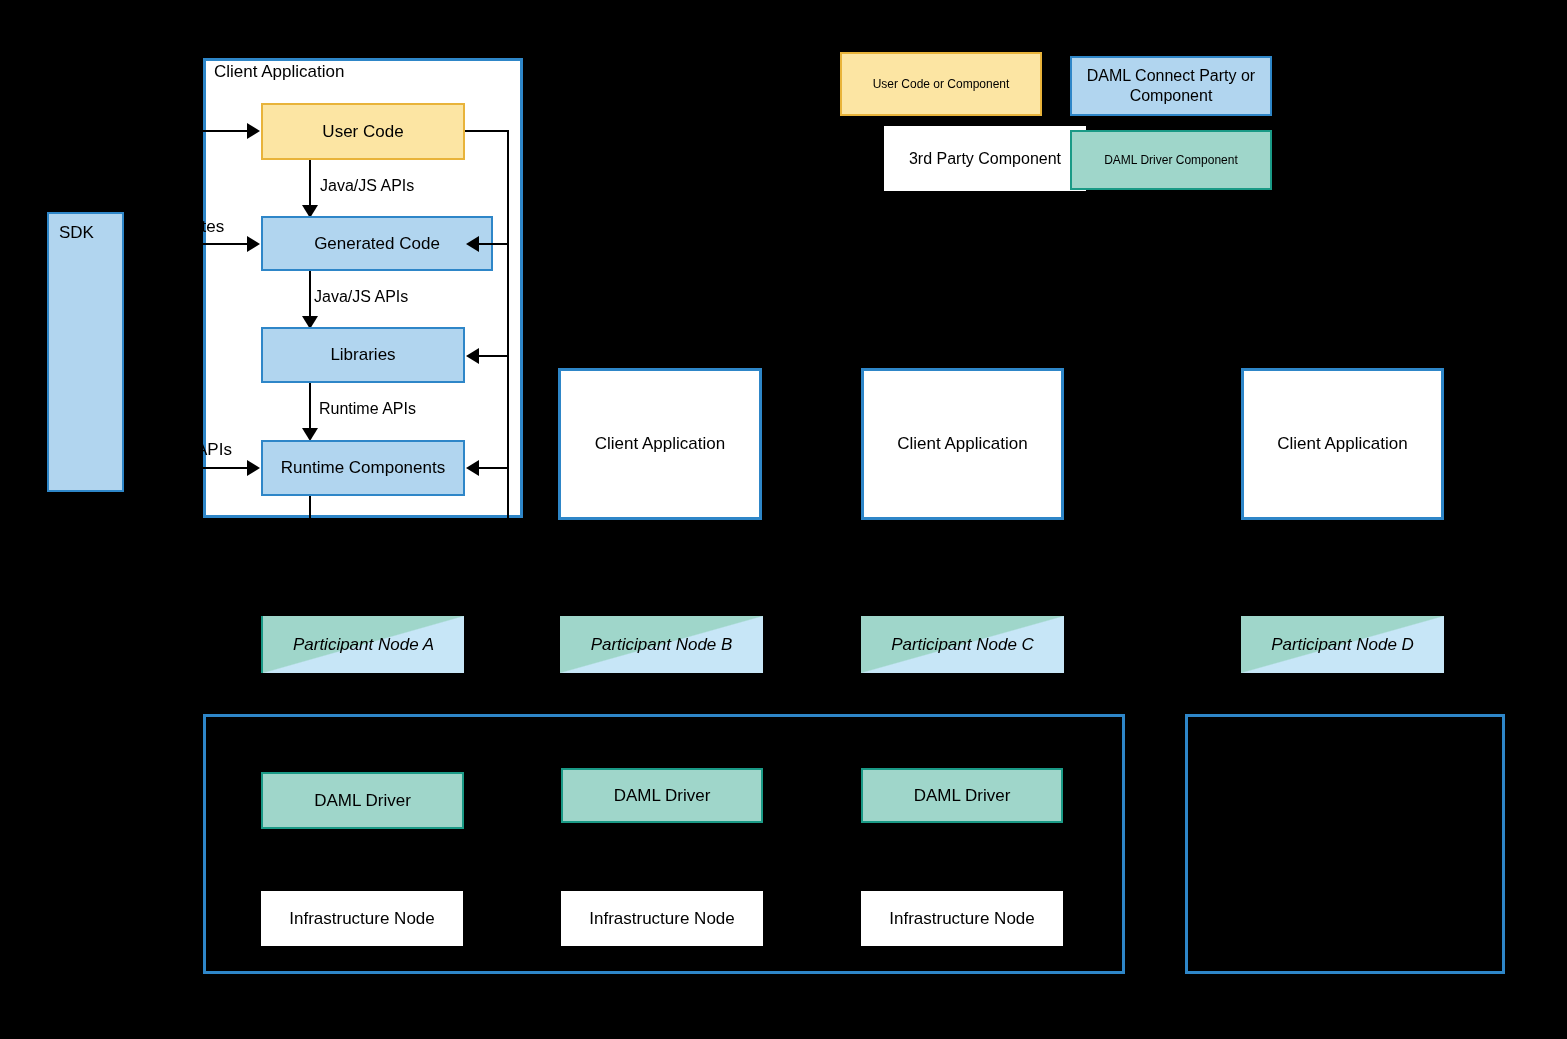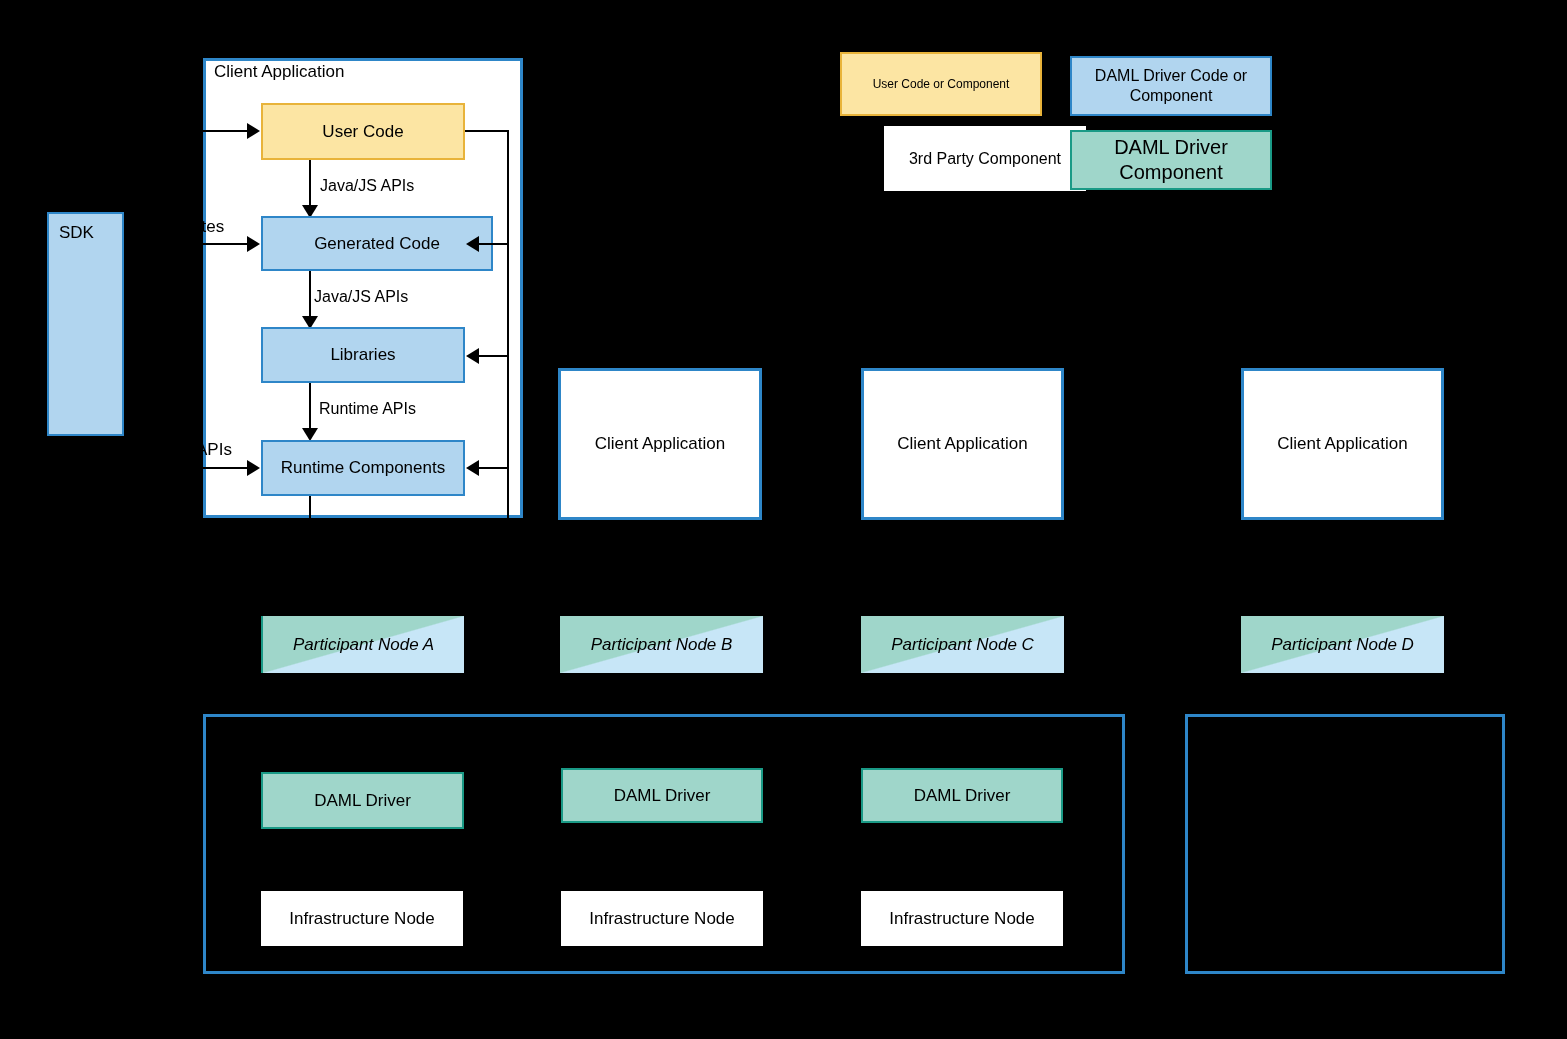--- a/index.html
+++ b/index.html
@@ -84,21 +84,21 @@
     position: absolute;
     color: #000000;
     white-space: nowrap;
   }
 </style>
 </head>
 <body>
 
 <div id="canvas">
 
-  <div class="box fill-blue" style="left:47px; top:212px; width:77px; height:224px; align-items:flex-start; justify-content:flex-start;">
+  <div class="box fill-blue" style="left:47px; top:212px; width:77px; height:280px; align-items:flex-start; justify-content:flex-start;">
     <span class="lbl" style="font-size:17px; padding:8px 0 0 10px;">SDK</span>
   </div>
 
   <div class="client-panel" style="left:203px; top:58px; width:320px; height:460px;"></div>
 
   <div class="panel-title" style="left:214px; top:62px; font-size:17px;">Client Application</div>
 
   <div class="ln ln-h" style="left:200px; top:130px; width:52px;"></div>
   <div class="arrow-r" style="left:247px; top:123px;"></div>
 
@@ -150,29 +150,29 @@
   <div class="ln ln-h" style="left:478px; top:467px; width:31px;"></div>
   <div class="arrow-l" style="left:466px; top:460px;"></div>
 
   <div class="ln ln-v" style="left:309px; top:496px; height:24px;"></div>
 
   <div class="box fill-yellow" style="left:840px; top:52px; width:202px; height:64px;">
     <span class="lbl" style="font-size:12px;">User Code or Component</span>
   </div>
 
   <div class="box fill-blue" style="left:1070px; top:56px; width:202px; height:60px;">
-    <span class="lbl" style="font-size:16px;">DAML Driver Code or Component</span>
+    <span class="lbl" style="font-size:16px;">DAML Connect Party or Component</span>
   </div>
 
   <div class="box fill-plain-white" style="left:884px; top:126px; width:202px; height:65px;">
     <span class="lbl" style="font-size:16px;">3rd Party Component</span>
   </div>
 
   <div class="box fill-teal" style="left:1070px; top:130px; width:202px; height:60px;">
-    <span class="lbl" style="font-size:20px;">DAML Driver Component</span>
+    <span class="lbl" style="font-size:12px;">DAML Driver Component</span>
   </div>
 
   <div class="box fill-white-blue" style="left:558px; top:368px; width:204px; height:152px;">
     <span class="lbl" style="font-size:17px;">Client Application</span>
   </div>
 
   <div class="box fill-white-blue" style="left:861px; top:368px; width:203px; height:152px;">
     <span class="lbl" style="font-size:17px;">Client Application</span>
   </div>
 

